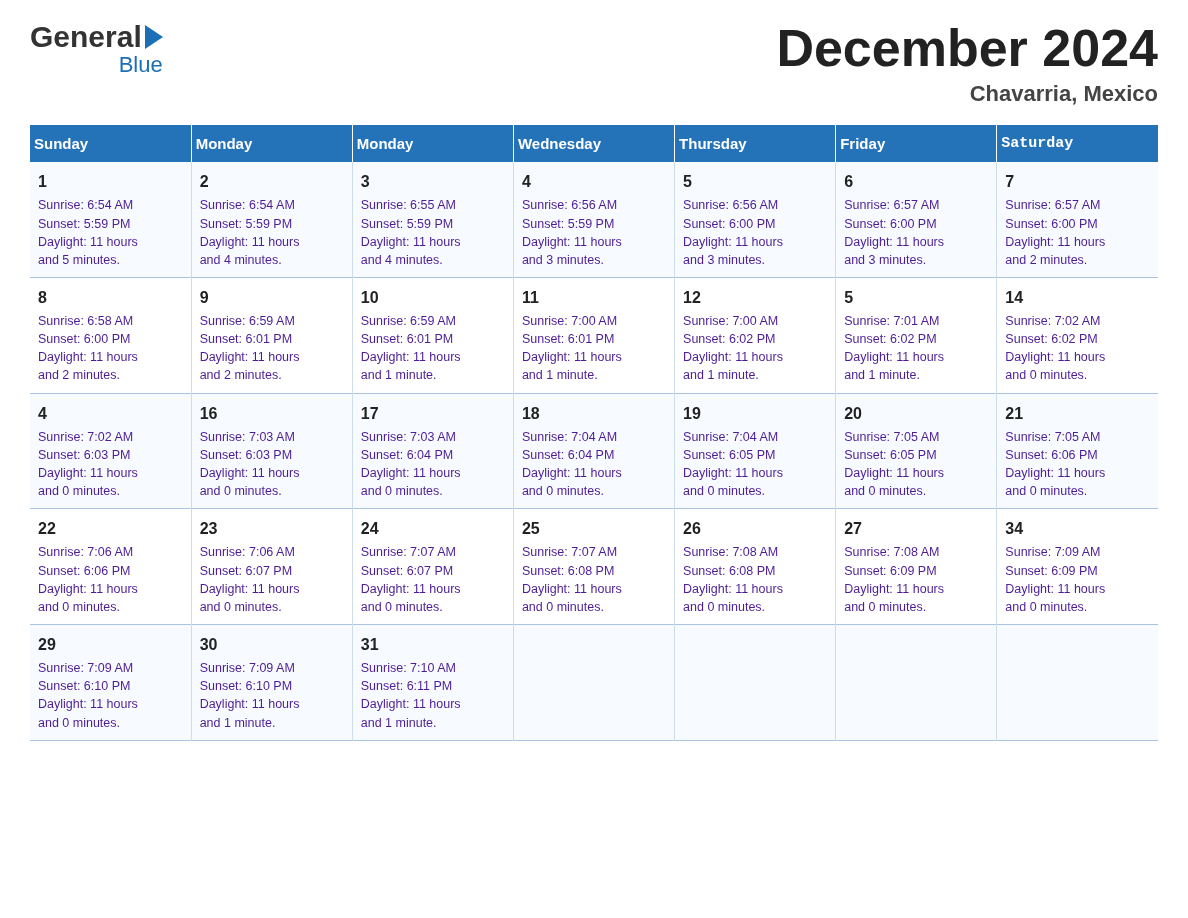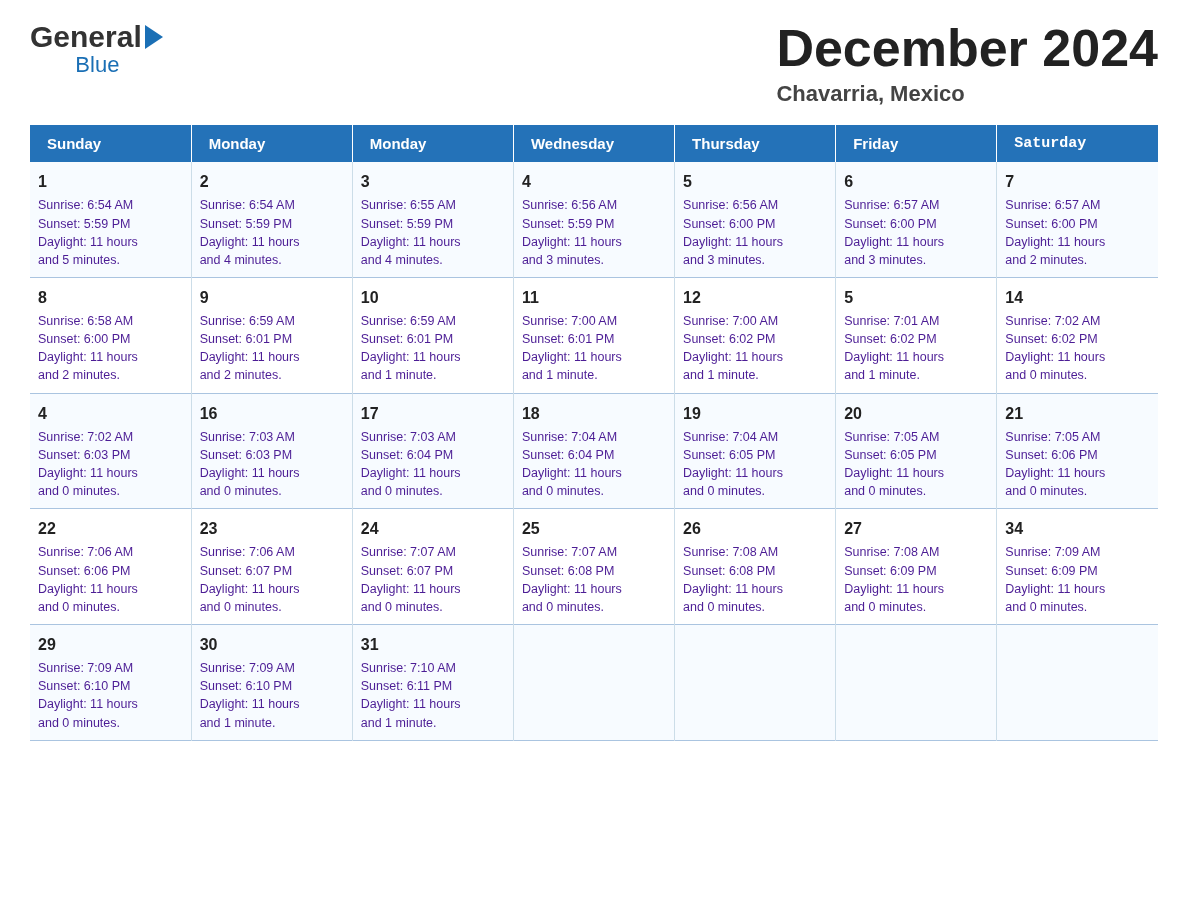--- a/index.html
+++ b/index.html
@@ -12,30 +12,31 @@
     }
     .header {
       display: flex;
       justify-content: space-between;
       align-items: flex-start;
       margin-bottom: 18px;
     }
     .logo {
       display: flex;
       flex-direction: column;
-      align-items: center;
+      align-items: flex-end;
     }
     .logo-sub {
       color: #1a6fb5;
       font-size: 22px;
       font-weight: normal;
       margin-top: -2px;
       margin-left: 2px;
     }
     .title-block {
+      text-align: right;
       margin-left: 8px;
     }
     .title-block h1 {
       font-size: 52px;
       font-weight: bold;
       color: #222;
       line-height: 1.1;
     }
     .title-block h2 {
       font-size: 22px;
@@ -44,21 +45,21 @@
       margin-top: 4px;
     }
     table {
       width: 100%;
       border-collapse: collapse;
       font-size: 13px;
     }
     thead tr th {
       background-color: #2472b8;
       color: #fff;
-      padding: 10px 17px;
+      padding: 10px 4px;
       text-align: left;
       font-size: 15px;
       font-weight: bold;
       border-right: 1px solid #fff;
     }
     thead tr th:last-child {
       border-right: none;
       font-family: Liberation Mono, monospace;
     }
     tbody tr {

